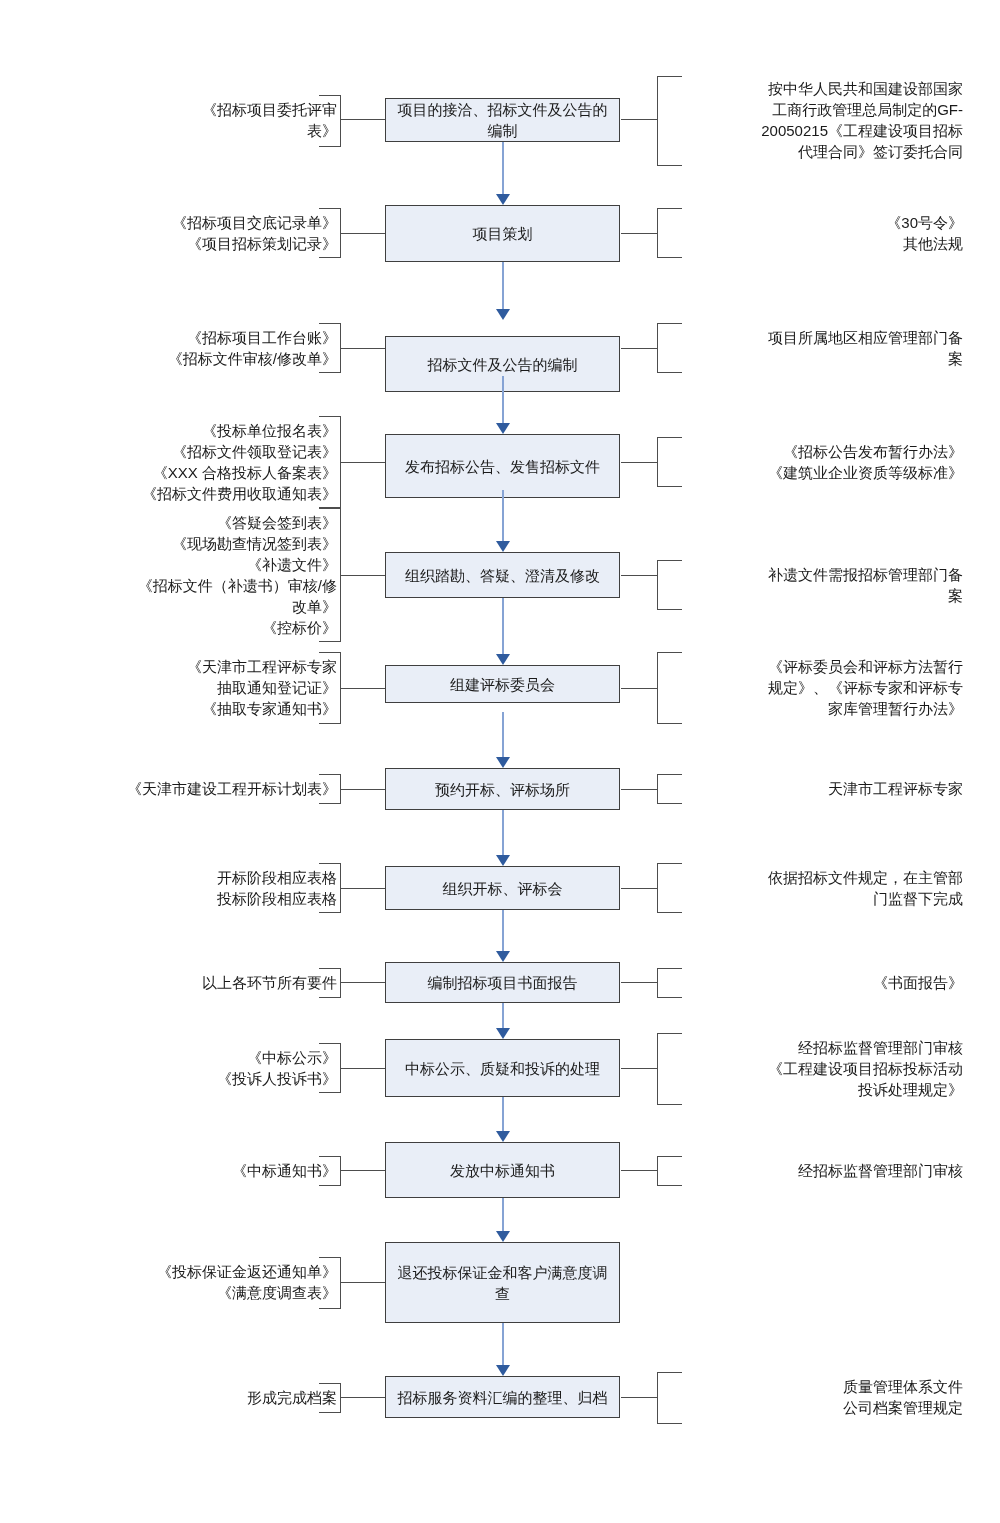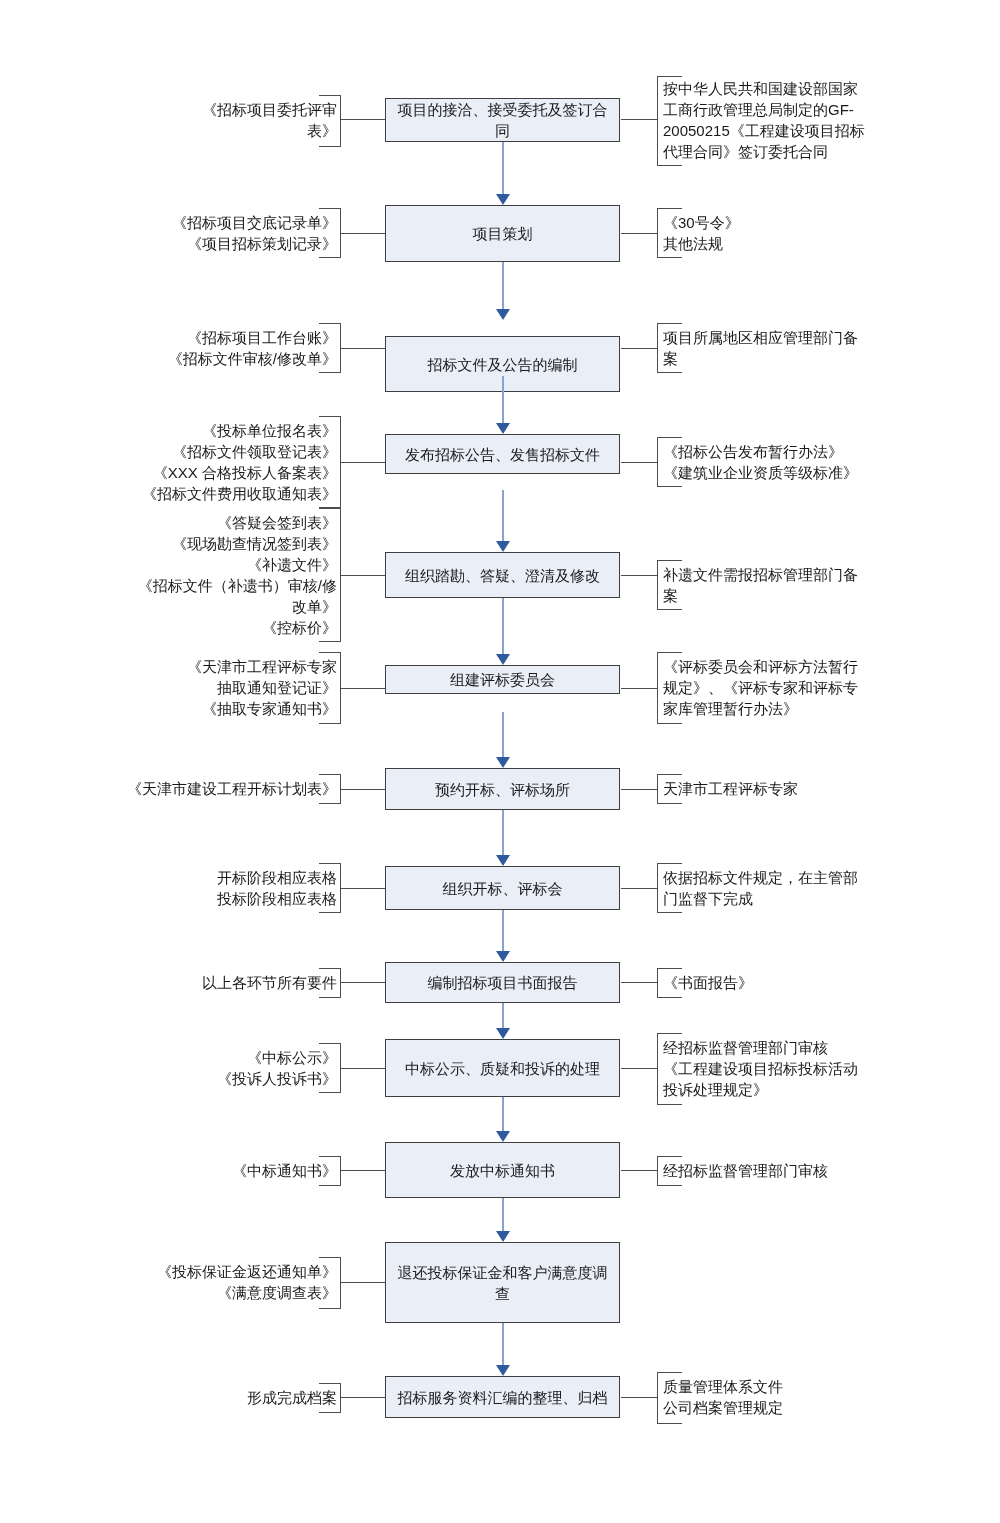--- a/index.html
+++ b/index.html
@@ -10,21 +10,21 @@
   }
   .box{
     position:absolute;left:385px;width:235px;
     background:#e9eef7;border:1px solid #3f3f3f;
     display:flex;align-items:center;justify-content:center;
     text-align:center;font-size:15px;line-height:21px;
     padding:0 5px;box-sizing:border-box;white-space:pre-line;
   }
   .lbl{position:absolute;font-size:15px;line-height:21px;white-space:pre-line;}
   .llabel{left:72px;width:265px;text-align:right;}
-  .rlabel{left:663px;width:300px;text-align:left;}
+  .rlabel{left:663px;width:300px;text-align:right;}
   .lbracket{
     position:absolute;left:319px;width:22px;box-sizing:border-box;
     border:1px solid #4d4d4d;border-left:none;background:transparent;
   }
   .rbracket{
     position:absolute;left:657px;width:25px;box-sizing:border-box;
     border:1px solid #4d4d4d;border-right:none;background:transparent;
   }
   .hline{position:absolute;height:1px;background:#4d4d4d;}
   .lconn{left:341px;width:44px;}
@@ -38,21 +38,21 @@
 </style>
 </head>
 <body>
 
 <div id="canvas">
 
   <div class="lbl llabel" style="top:99px">《招标项目委托评审
 表》</div>
   <div class="lbracket" style="top:95px;height:52px"></div>
   <div class="hline lconn" style="top:119px"></div>
-  <div class="box" style="top:98px;height:44px">项目的接洽、接受委托及签订合同</div>
+  <div class="box" style="top:98px;height:44px">项目的接洽、招标文件及公告的编制</div>
   <div class="hline rconn" style="top:119px"></div>
   <div class="rbracket" style="top:76px;height:90px"></div>
   <div class="lbl rlabel" style="top:78px">按中华人民共和国建设部国家
 工商行政管理总局制定的GF-
 20050215《工程建设项目招标
 代理合同》签订委托合同</div>
   <div class="aline" style="top:142px;height:52px"></div>
   <div class="ahead" style="top:194px"></div>
 
   <div class="lbl llabel" style="top:212px">《招标项目交底记录单》
@@ -78,21 +78,21 @@
 案</div>
   <div class="aline" style="top:376px;height:47px"></div>
   <div class="ahead" style="top:423px"></div>
 
   <div class="lbl llabel" style="top:420px">《投标单位报名表》
 《招标文件领取登记表》
 《XXX 合格投标人备案表》
 《招标文件费用收取通知表》</div>
   <div class="lbracket" style="top:416px;height:92px"></div>
   <div class="hline lconn" style="top:462px"></div>
-  <div class="box" style="top:434px;height:40px">发布招标公告、发售招标文件</div>
+  <div class="box" style="top:434px;height:64px">发布招标公告、发售招标文件</div>
   <div class="hline rconn" style="top:462px"></div>
   <div class="rbracket" style="top:437px;height:50px"></div>
   <div class="lbl rlabel" style="top:441px">《招标公告发布暂行办法》
 《建筑业企业资质等级标准》</div>
   <div class="aline" style="top:490px;height:51px"></div>
   <div class="ahead" style="top:541px"></div>
 
   <div class="lbl llabel" style="top:512px">《答疑会签到表》
 《现场勘查情况签到表》
 《补遗文件》
@@ -107,21 +107,21 @@
   <div class="lbl rlabel" style="top:564px">补遗文件需报招标管理部门备
 案</div>
   <div class="aline" style="top:598px;height:56px"></div>
   <div class="ahead" style="top:654px"></div>
 
   <div class="lbl llabel" style="top:656px">《天津市工程评标专家
 抽取通知登记证》
 《抽取专家通知书》</div>
   <div class="lbracket" style="top:652px;height:72px"></div>
   <div class="hline lconn" style="top:688px"></div>
-  <div class="box" style="top:665px;height:29px">组建评标委员会</div>
+  <div class="box" style="top:665px;height:38px">组建评标委员会</div>
   <div class="hline rconn" style="top:688px"></div>
   <div class="rbracket" style="top:652px;height:72px"></div>
   <div class="lbl rlabel" style="top:656px">《评标委员会和评标方法暂行
 规定》、《评标专家和评标专
 家库管理暂行办法》</div>
   <div class="aline" style="top:712px;height:45px"></div>
   <div class="ahead" style="top:757px"></div>
 
   <div class="lbl llabel" style="top:778px">《天津市建设工程开标计划表》</div>
   <div class="lbracket" style="top:774px;height:30px"></div>

